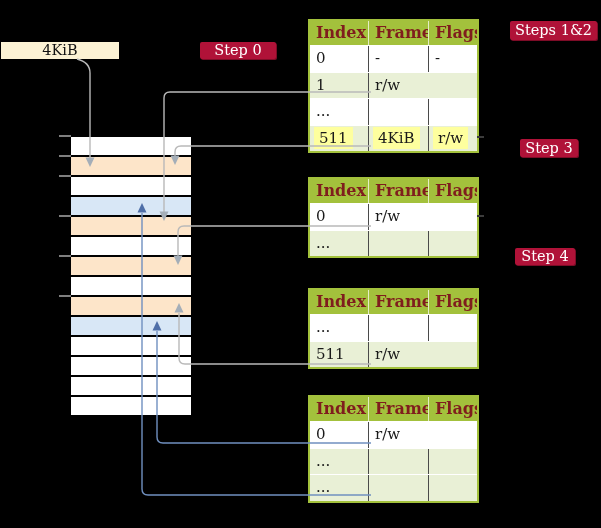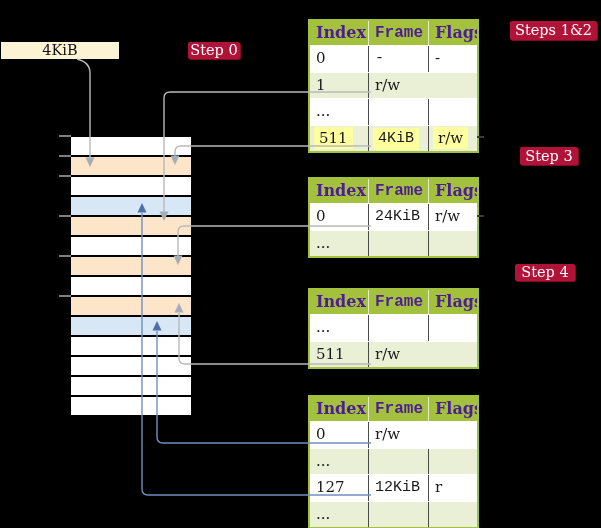--- a/index.html
+++ b/index.html
@@ -6,49 +6,49 @@
   #stage{position:relative;width:601px;height:528px;background:#000;overflow:hidden;
          font-family:"DejaVu Serif","Liberation Serif",serif;}
 
   
   .pbox{position:absolute;left:1px;top:42px;width:118px;height:17px;background:#fcf2d4;
         color:#111;font-size:14.5px;line-height:17px;text-align:center;}
 
   
   .badge{position:absolute;background:#b01238;color:#fff;text-align:center;
          font-size:14.5px;border-radius:2px;box-shadow:1px 1px 0 #7d0c27;}
-  .b-step0  {left:188px;top:42px; width:52px;height:17px;line-height:17px;}
+  .b-step0  {left:200px;top:42px; width:76px;height:17px;line-height:17px;}
   .b-steps12{left:510px;top:21px; width:87px;height:19px;line-height:19px;}
-  .b-step3  {left:520px;top:147px;width:58px;height:18px;line-height:18px;}
-  .b-step4  {left:515px;top:264px;width:60px;height:17px;line-height:17px;}
+  .b-step3  {left:520px;top:139px;width:58px;height:18px;line-height:18px;}
+  .b-step4  {left:515px;top:248px;width:60px;height:17px;line-height:17px;}
 
   
   .mem{position:absolute;left:70px;top:136px;width:120px;border:1px solid #000;}
   .mem .mrow{height:18px;border-bottom:2px solid #000;}
   .mem .mrow:last-child{border-bottom:none;}
   .c-white{background:#ffffff;}
   .c-orange{background:#fde5c9;}
   .c-blue{background:#d8e7f6;}
   .tick{position:absolute;left:59px;width:12px;height:2px;background:#7f7f7f;}
 
   
   .ptable{position:absolute;width:171px;background:#fff;border:2px solid #a3c13c;box-sizing:border-box;}
   .t0{left:308px;top:19px;}
   .t1{left:308px;top:177px;}
   .t2{left:308px;top:288px;}
   .t3{left:308px;top:395px;}
-  .hrow{display:flex;background:#a3c13c;color:#4c1d95;font-weight:bold;height:24px;
+  .hrow{display:flex;background:#a3c13c;color:#7f1d1d;font-weight:bold;height:24px;
         line-height:24px;font-size:16px;}
   .hrow .c + .c{border-left:1px solid rgba(255,255,255,.7);}
   .row{display:flex;height:26.5px;line-height:25px;font-size:15px;color:#1a1a1a;
        border-top:1px solid #fff;box-sizing:border-box;}
   .row.sh{background:#e9f0d6;}
   .c{box-sizing:border-box;padding-left:6px;overflow:hidden;white-space:nowrap;}
   .c1{width:58px;}
-  .c2{width:60px;font-family:Liberation Mono, monospace;}
+  .c2{width:60px;}
   .c3{flex:1;}
   .row .c + .c{border-left:1px solid #4a4a4a;}
   .hl{background:#feff9e;padding:0 5px;margin-left:-2px;display:inline-block;line-height:22px;}
 
   
   #overlay{position:absolute;left:0;top:0;pointer-events:none;z-index:10;}
 </style>
 </head>
 <body>
 
@@ -113,21 +113,20 @@
   </div>
 
   <div class="ptable t1">
     <div class="hrow">
       <div class="c c1">Index</div>
       <div class="c c2">Frame</div>
       <div class="c c3">Flags</div>
     </div>
     <div class="row">
       <div class="c c1">0</div>
-      <div class="c c2">24KiB</div>
       <div class="c c3">r/w</div>
     </div>
     <div class="row sh">
       <div class="c c1">...</div>
       <div class="c c2"></div>
       <div class="c c3"></div>
     </div>
   </div>
 
   <div class="ptable t2">
@@ -154,25 +153,20 @@
       <div class="c c3">Flags</div>
     </div>
     <div class="row">
       <div class="c c1">0</div>
       <div class="c c3">r/w</div>
     </div>
     <div class="row sh">
       <div class="c c1">...</div>
       <div class="c c2"></div>
       <div class="c c3"></div>
-    </div>
-    <div class="row">
-      <div class="c c1">127</div>
-      <div class="c c2">12KiB</div>
-      <div class="c c3">r</div>
     </div>
     <div class="row sh">
       <div class="c c1">...</div>
       <div class="c c2"></div>
       <div class="c c3"></div>
     </div>
   </div>
 
   <svg id="overlay" width="601" height="528" viewBox="0 0 601 528">
 

